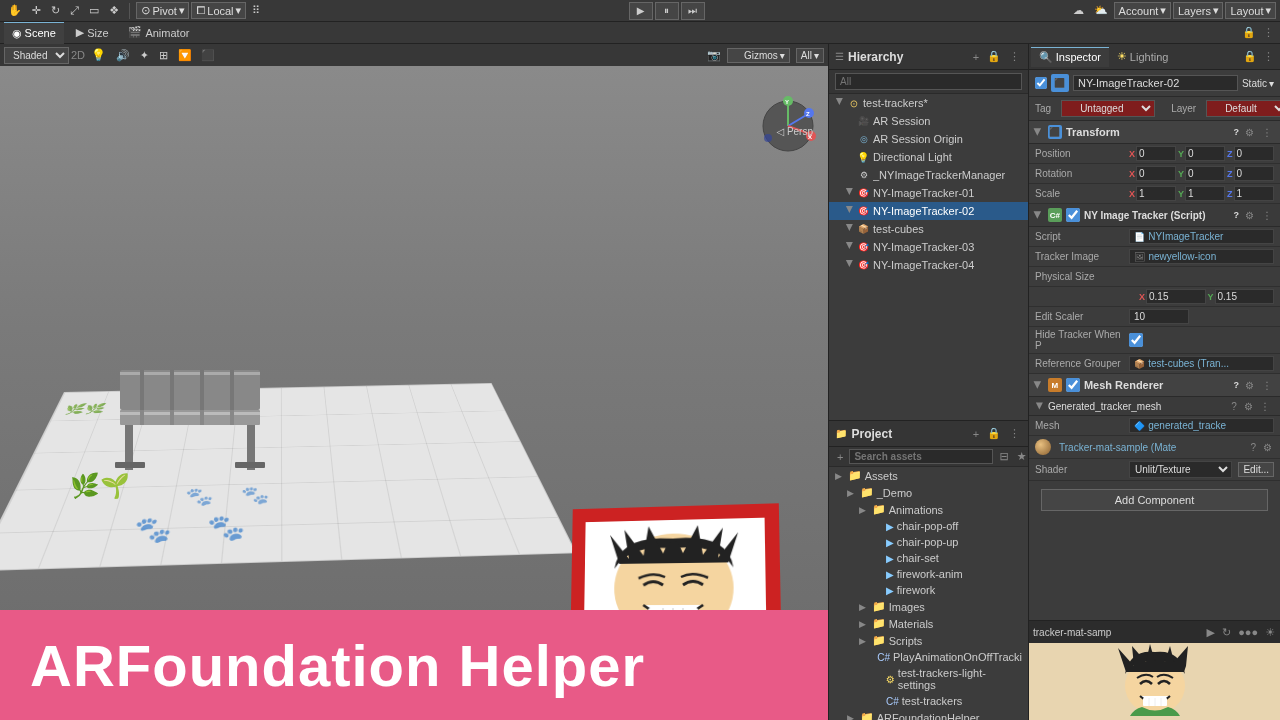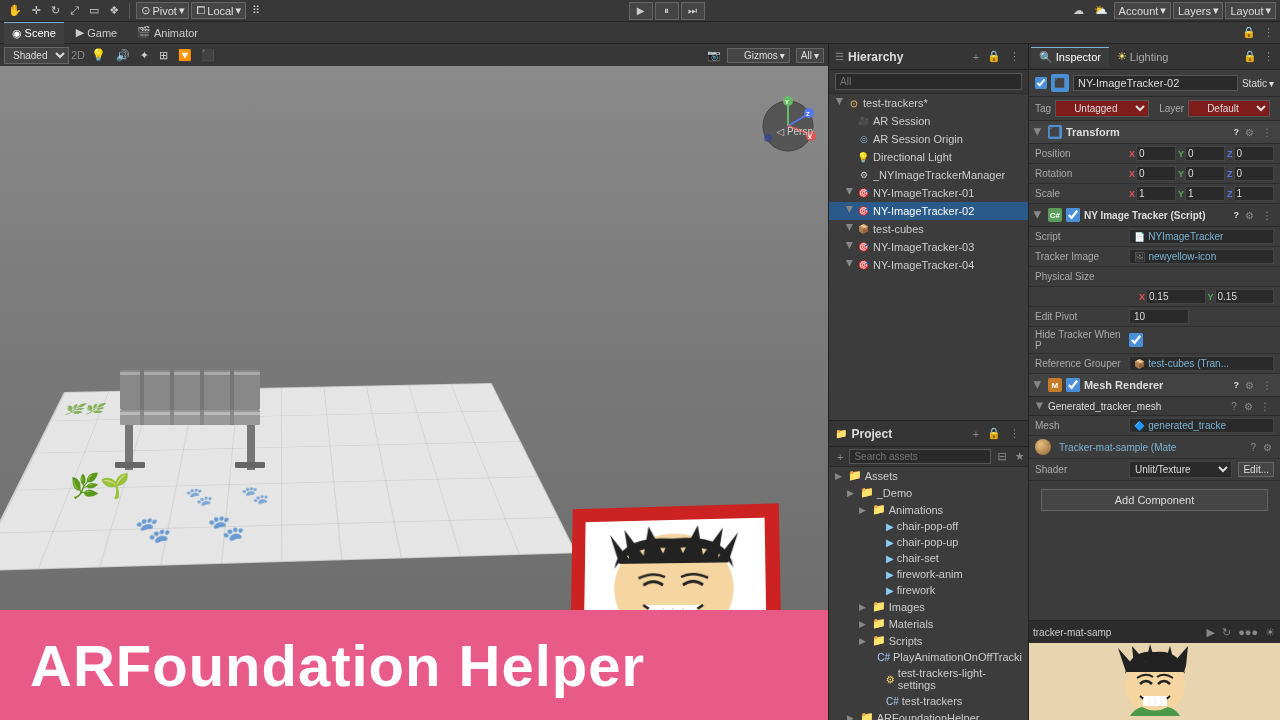--- a/index.html
+++ b/index.html
@@ -209,21 +209,21 @@
       font-size: 10px;
       cursor: pointer;
       display: flex; align-items: center; gap: 2px;
     }
 
     
     .tag-layer-row {
       display: flex;
       align-items: center;
       padding: 3px 6px;
-      gap: 4px;
+      gap: 10px;
       font-size: 10px;
       border-bottom: 1px solid #2a2a2a;
     }
     .small-dropdown {
       background: #7f1d1d;
       border: 1px solid #555;
       color: #ddd;
       font-size: 10px;
       padding: 1px 14px;
       cursor: pointer;
@@ -423,20 +423,21 @@
       border-bottom: 1px solid #2a2a2a;
       gap: 4px;
     }
     .project-search {
       flex: 1;
       background: #2a2a2a;
       border: 1px solid #555;
       color: #ddd;
       font-size: 10px;
       padding: 1px 4px;
+      font-weight: bold;
     }
     .project-content { flex: 1; overflow-y: auto; overflow-x: hidden; }
     .project-content::-webkit-scrollbar { width: 4px; }
     .project-content::-webkit-scrollbar-track { background: #333; }
     .project-content::-webkit-scrollbar-thumb { background: #555; }
 
     .folder-item {
       display: flex;
       align-items: center;
       padding: 2px 6px;
@@ -579,21 +580,21 @@
   </div>
 </div>
 
 <div class="second-toolbar">
   <button class="tab-btn active">
     <span>◉</span>
     <span>Scene</span>
   </button>
   <button class="tab-btn">
     <span>▶</span>
-    <span>Game</span>
+    <span>Size</span>
   </button>
   <button class="tab-btn">
     <span>🎬</span>
     <span>Animator</span>
   </button>
   <div style="margin-left:auto; display:flex; align-items:center; gap:3px;">
     <button class="panel-icon-btn">🔒</button>
     <button class="panel-icon-btn">⋮</button>
   </div>
 </div>
@@ -1071,21 +1072,21 @@
           </div>
           <div class="xyz-field">
             <span class="lbl-y">Y</span>
             <input type="text" class="xyz-input" value="0.15" style="">
           </div>
         </div>
       </div>
 
       
       <div class="prop-row">
-        <span class="prop-label">Edit Pivot</span>
+        <span class="prop-label">Edit Scaler</span>
         <input type="text" class="prop-field" style="max-width: 60px;" value="10">
       </div>
 
       
       <div class="prop-row">
         <span class="prop-label">Hide Tracker When P</span>
         <input type="checkbox" checked="" class="checkbox-field" style="">
       </div>
 
       

